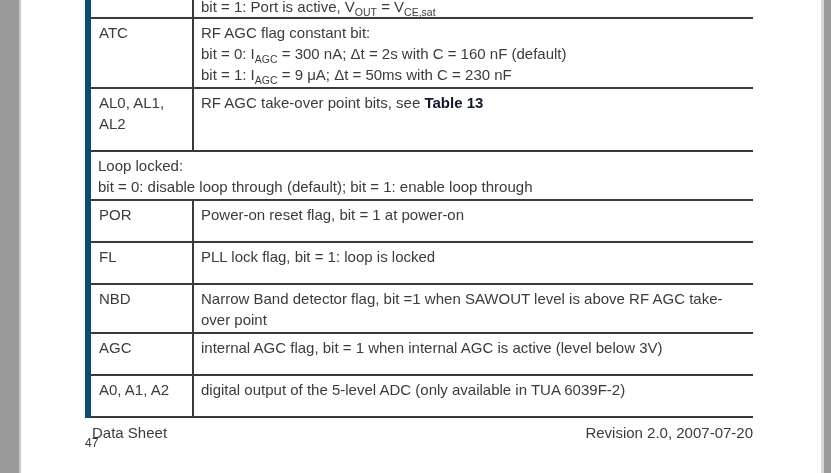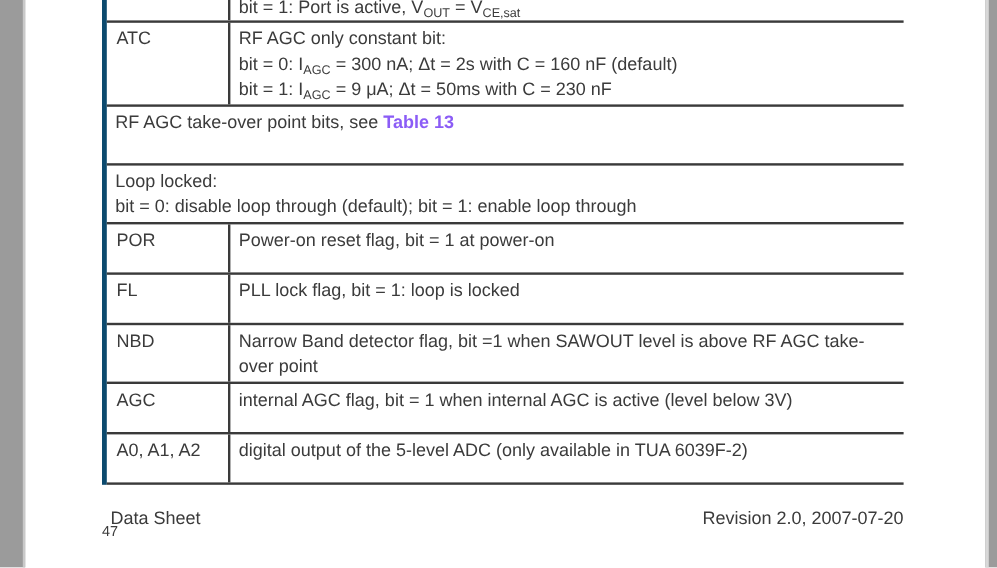--- a/index.html
+++ b/index.html
@@ -14,66 +14,67 @@
     position:absolute;left:0;top:0;width:19px;height:473px;
     background:#9b9b9b;border-right:2px solid #c9c9c9;
   }
   .right-scrollbar{
     position:absolute;right:0;top:0;width:7px;height:473px;
     background:#9b9b9b;border-left:3px solid #d8d8d8;
   }
   
   .doc-table{
     position:absolute;left:85px;top:0;width:668px;
-    border-left:4px solid #0c4a6e;
+    border-left:6px solid #0c4a6e;
     box-sizing:border-box;
     font-size:15px;line-height:21px;
   }
   .trow{display:flex;border-bottom:2px solid #3a3a3a;}
   .cell-label{
     flex:0 0 103px;box-sizing:border-box;width:103px;
     padding:3px 10px 16px 8px;
     border-right:2px solid #3a3a3a;
   }
   .cell-desc{
     flex:1 1 auto;box-sizing:border-box;
     padding:3px 8px 2px 7px;
   }
   .row-port-active{height:19px;box-sizing:border-box;overflow:hidden;}
   .row-port-active .cell-desc,.row-port-active .cell-label{padding-top:0;}
   .row-port-active .cell-desc .tline{margin-top:-4px;}
   .row-al .cell-desc{padding-bottom:23px;}
   sub.sscript{font-size:10.5px;line-height:0;vertical-align:-3.5px;}
-  .tlink{color:#8b5cf6;font-weight:bold;cursor:pointer;margin-top:48px;}
+  .tlink{color:#0f172a;font-weight:bold;cursor:pointer;margin-top:48px;}
   
   .footer-left{position:absolute;left:92px;top:424px;font-size:15px;}
   .footer-center{position:absolute;left:85px;top:424px;width:668px;text-align:left;font-size:12px;margin-top:12px;}
   .footer-right{position:absolute;right:78px;top:424px;font-size:15px;margin-left:28px;}
 </style>
 </head>
 <body>
 
 <div class="left-gutter"></div>
 
 <div class="doc-table" id="doc-table">
     <div class="trow row-port-active">
       <div class="cell-label"></div>
       <div class="cell-desc">
         <div class="tline"><span>bit = 1: Port is active, V</span><sub class="sscript">OUT</sub><span> = V</span><sub class="sscript">CE,sat</sub></div>
       </div>
     </div>
     <div class="trow row-atc">
       <div class="cell-label">ATC</div>
       <div class="cell-desc">
-        <div class="tline"><span>RF AGC only constant bit:</span></div>
+        <div class="tline"><span>RF AGC flag constant bit:</span></div>
         <div class="tline"><span>bit = 0: I</span><sub class="sscript">AGC</sub><span> = 300 nA; Δt = 2s with C = 160 nF (default)</span></div>
         <div class="tline"><span>bit = 1: I</span><sub class="sscript">AGC</sub><span> = 9 μA; Δt = 50ms with C = 230 nF</span></div>
       </div>
     </div>
     <div class="trow row-al">
+      <div class="cell-label">AL0, AL1, AL2</div>
       <div class="cell-desc">
         <div class="tline"><span>RF AGC take-over point bits, see </span><span class="tlink">Table 13</span></div>
       </div>
     </div>
     <div class="trow row-lp">
       <div class="cell-desc">
         <div class="tline"><span>Loop locked:</span></div>
         <div class="tline"><span>bit = 0: disable loop through (default); bit = 1: enable loop through</span></div>
       </div>
     </div>

